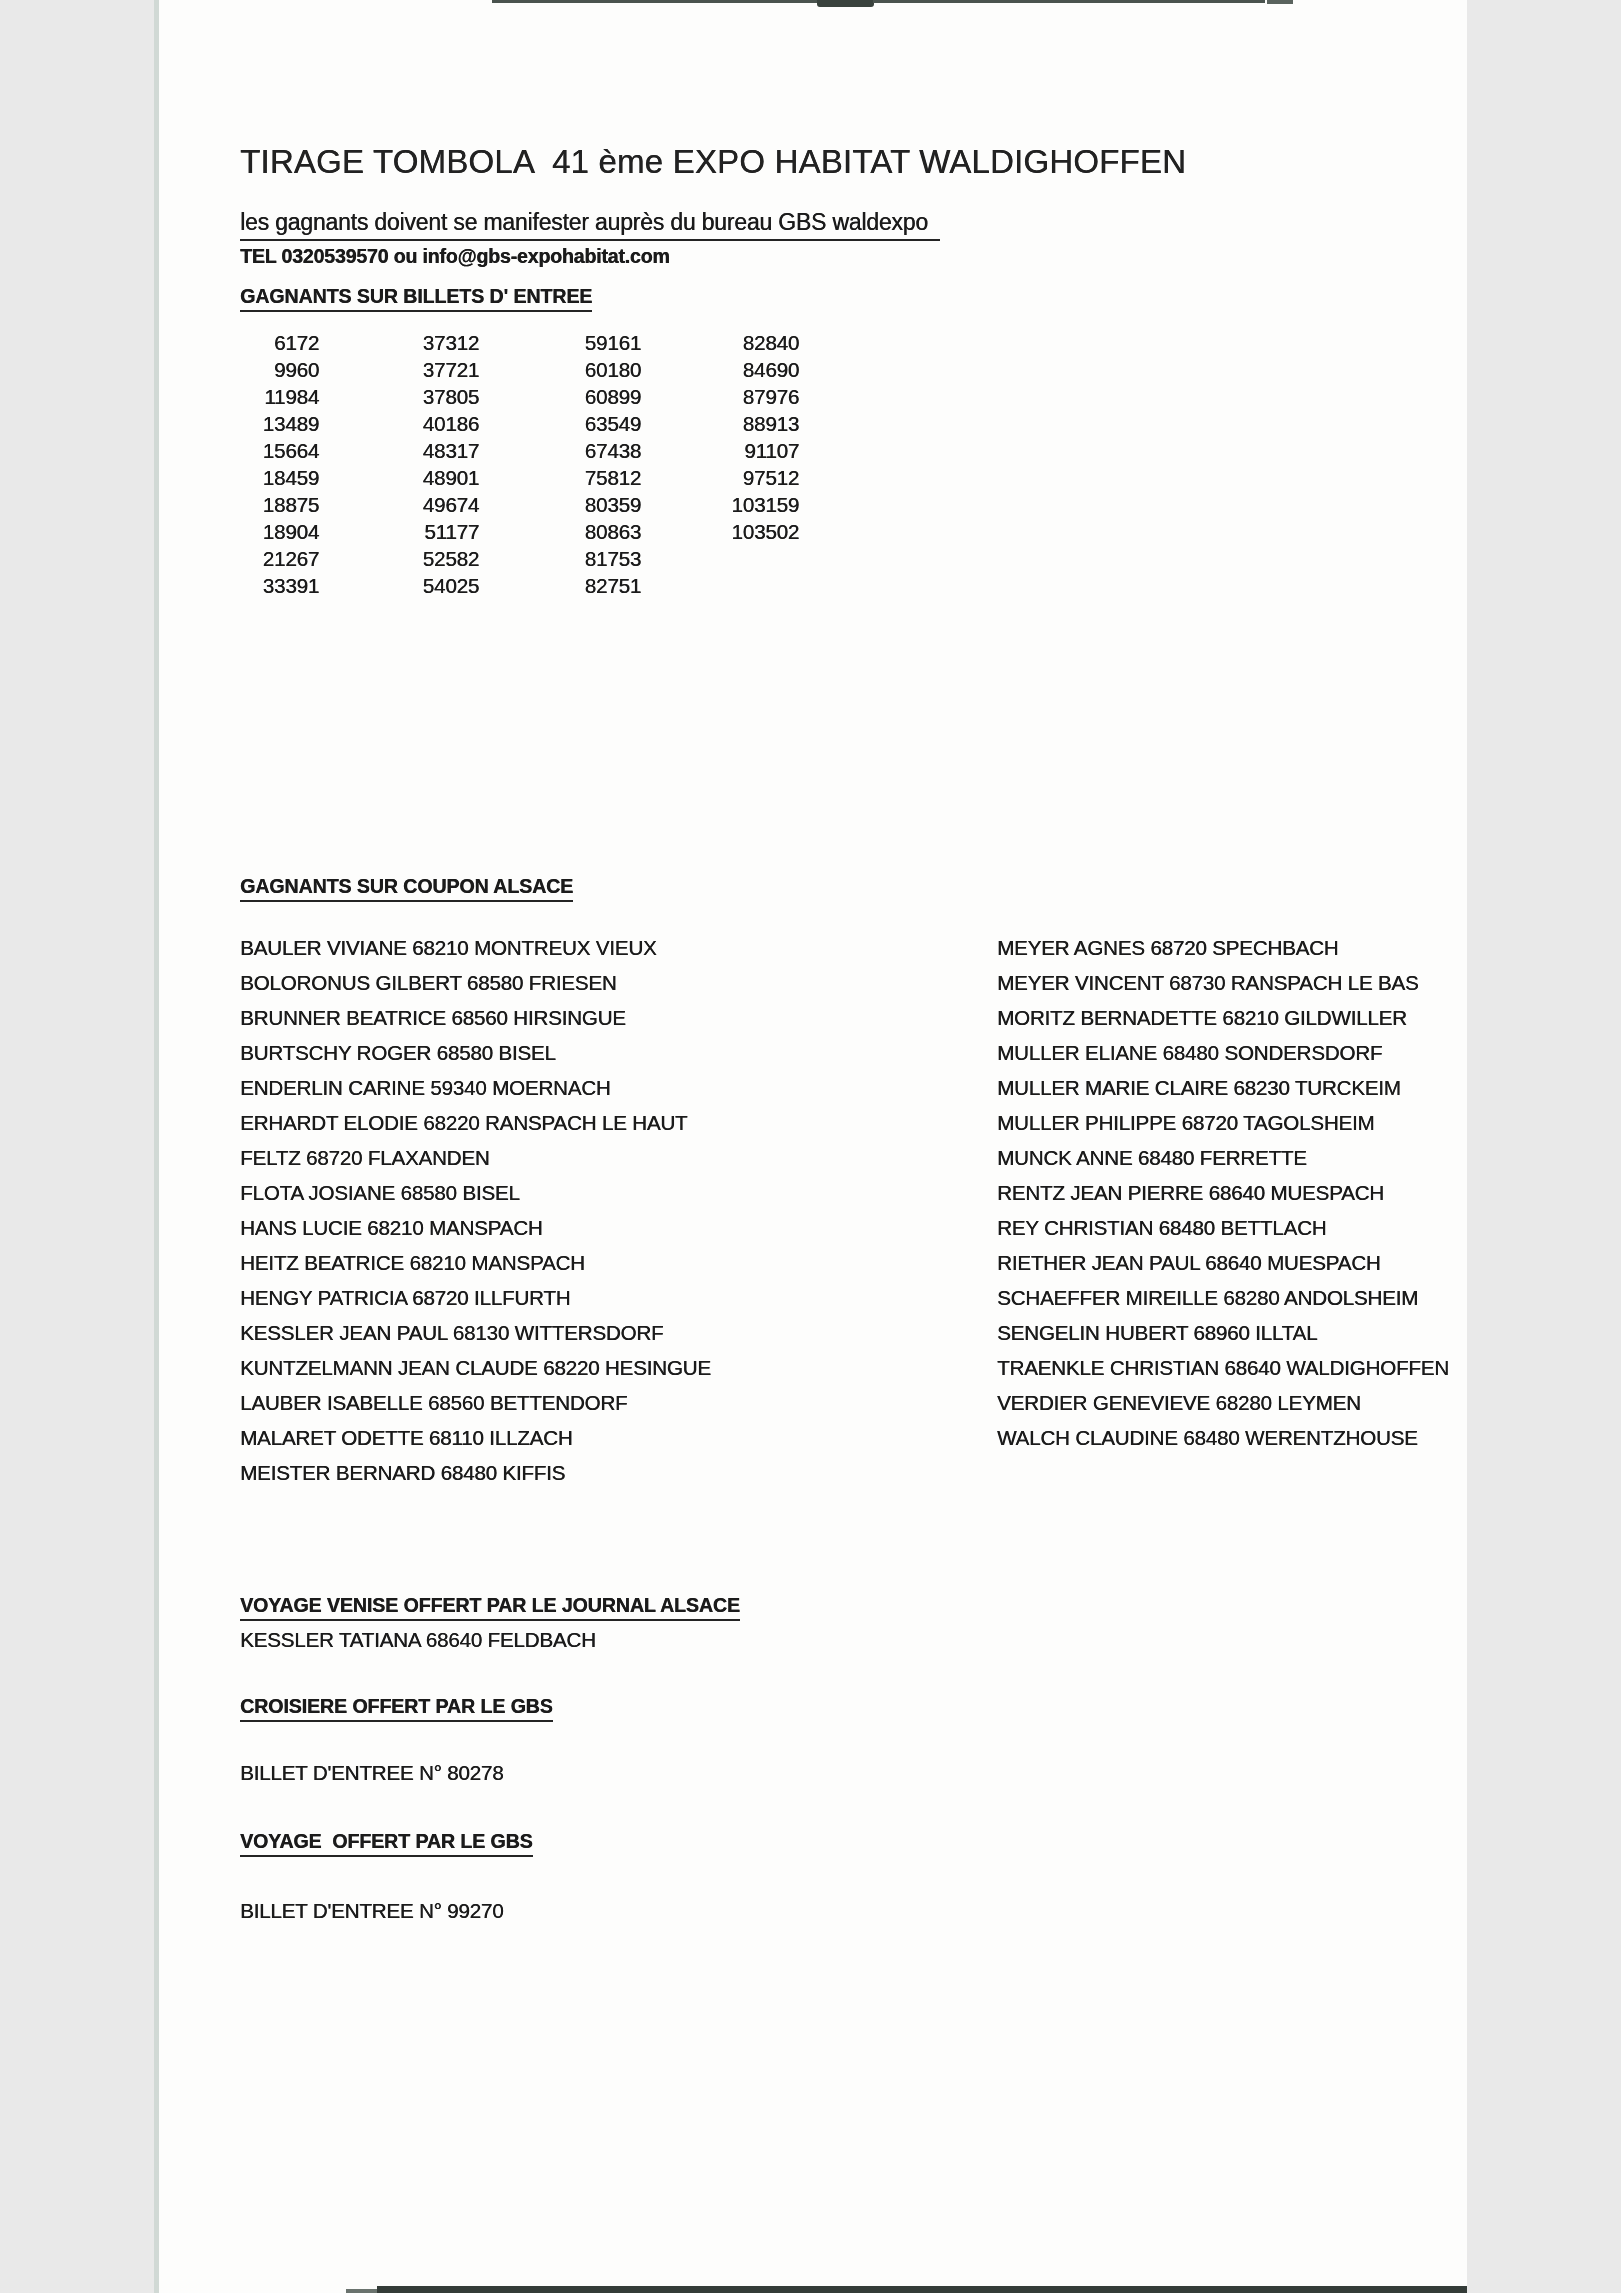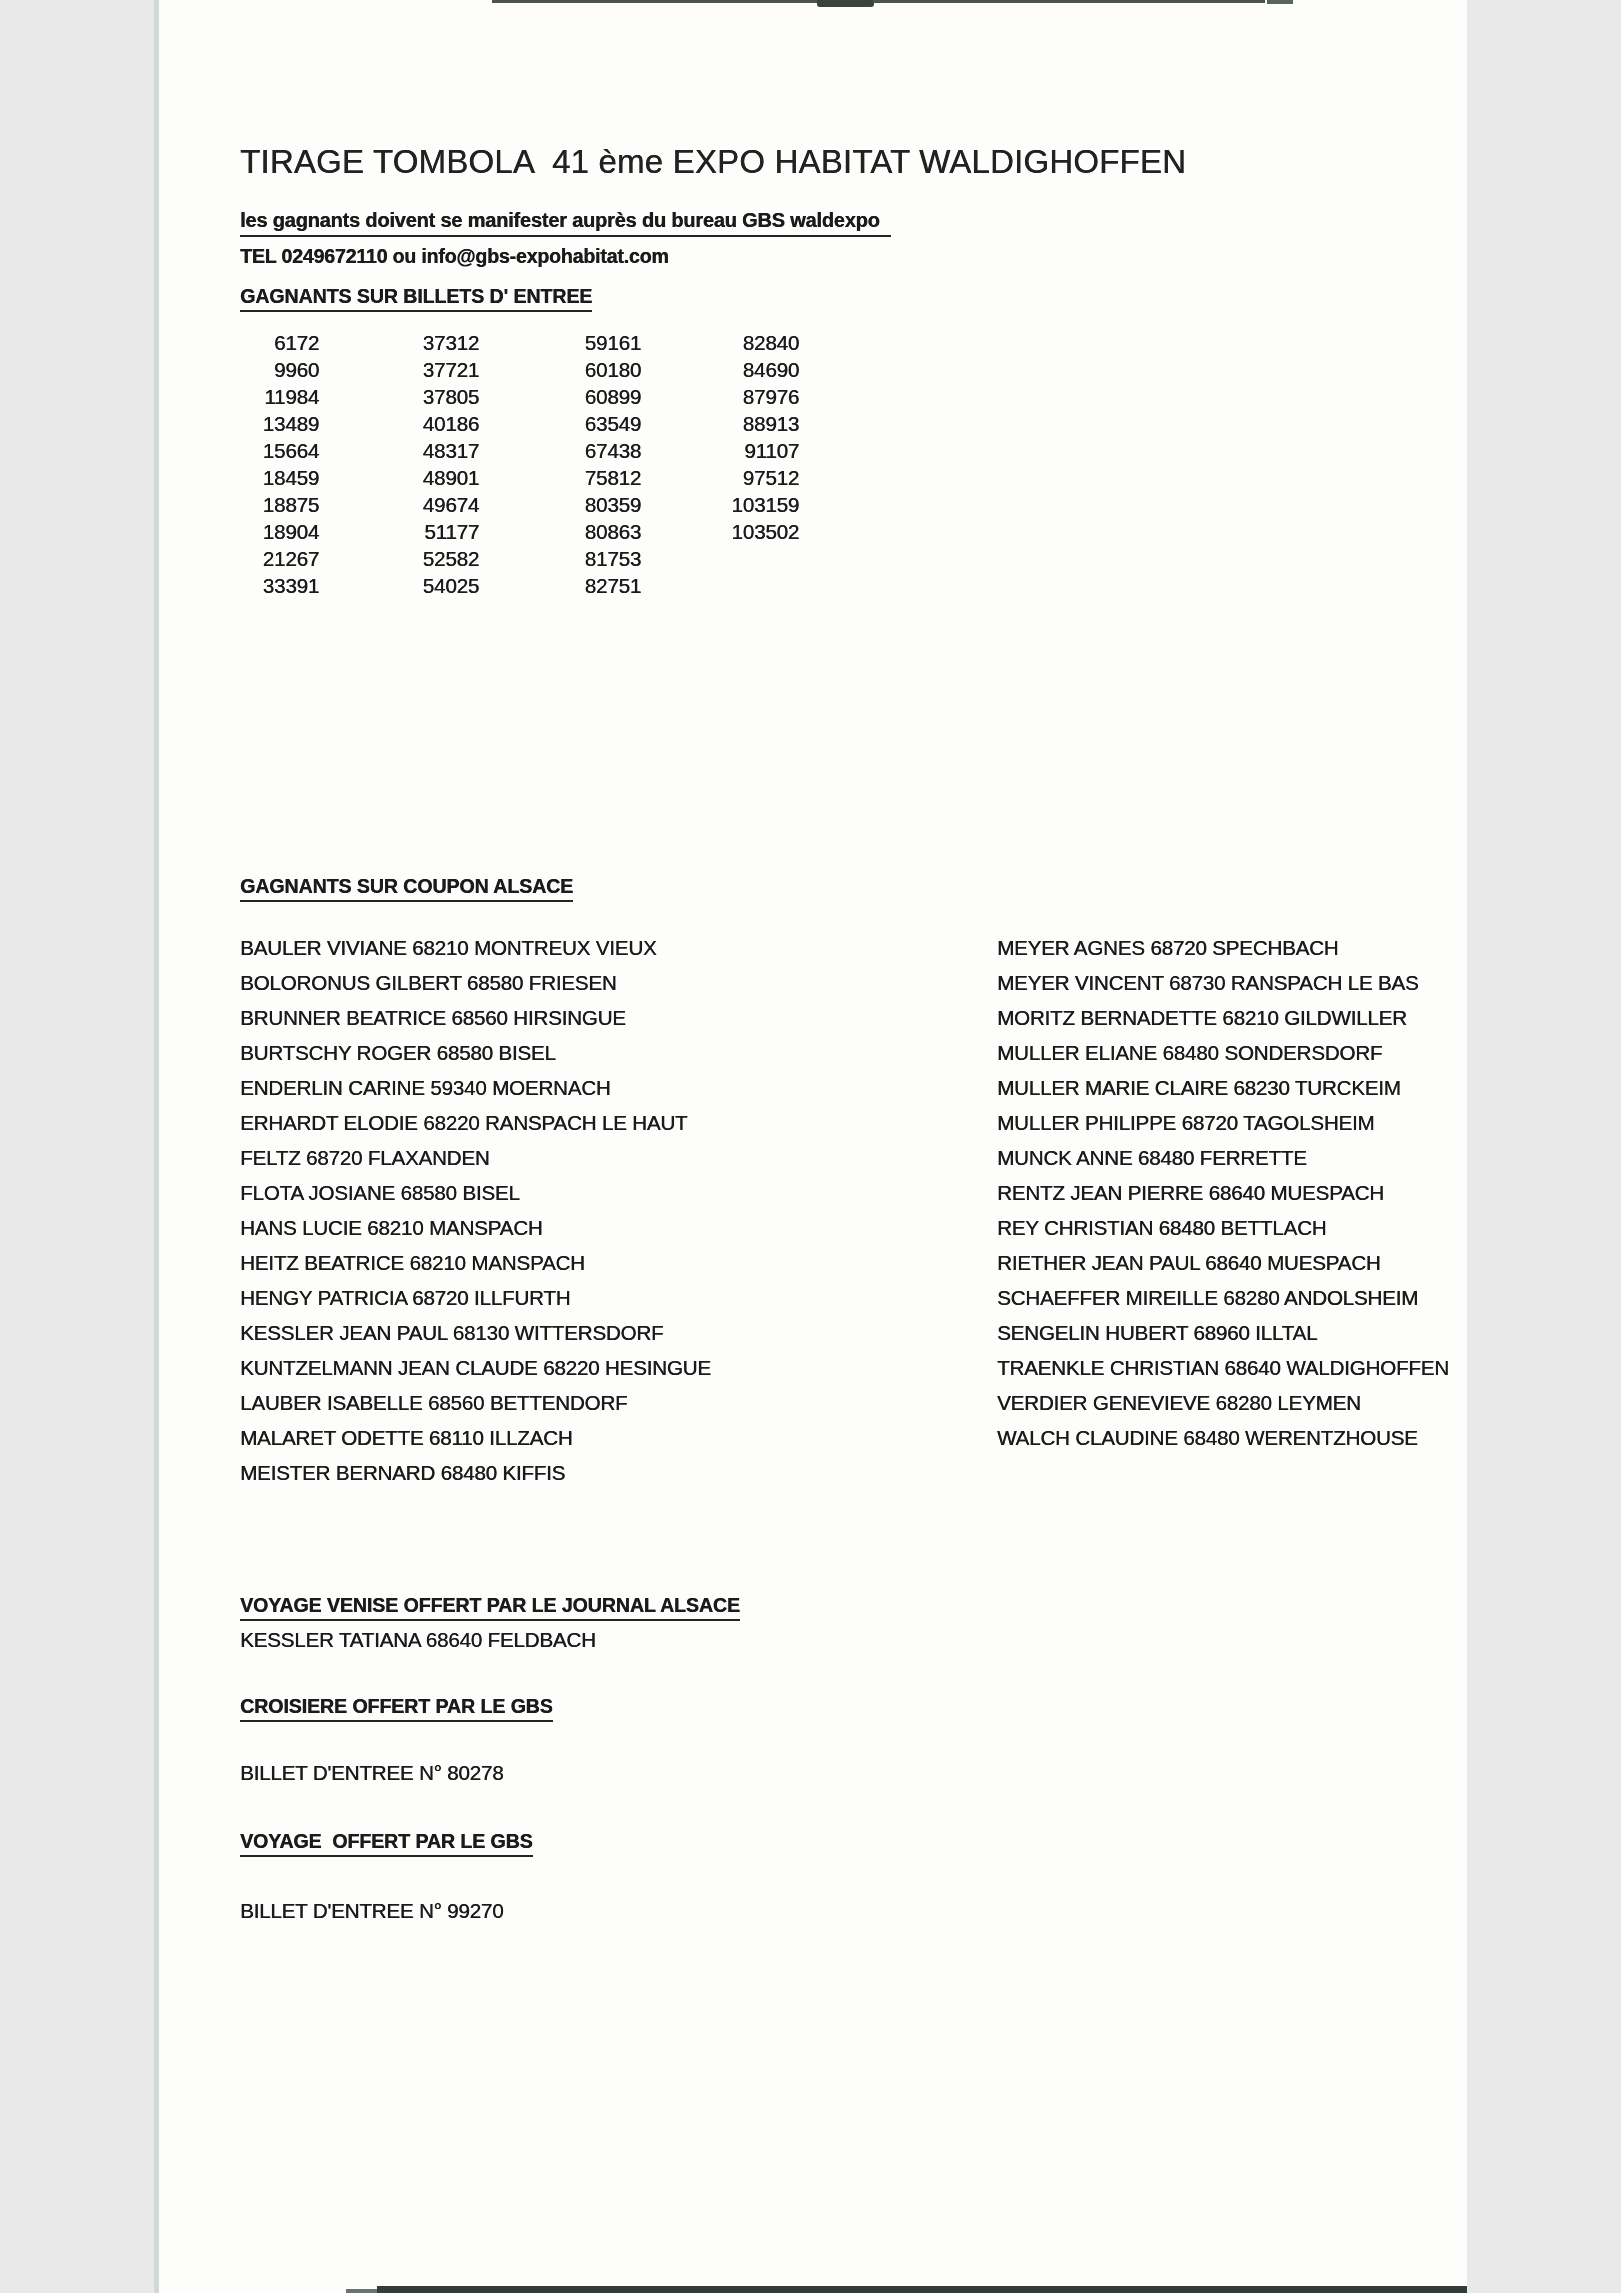--- a/index.html
+++ b/index.html
@@ -12,21 +12,21 @@
     font-family:"Liberation Sans", sans-serif;
     color:#1b1b1b;
   }
   .abs{position:absolute;}
   .ink{text-shadow:0.4px 0 0 currentColor;} 
   .pre{white-space:pre;}
   .title{
     font-size:33px;font-weight:400;letter-spacing:0.2px;color:#222;
   }
   .notice{
-    font-size:20px;font-weight:700;letter-spacing:-0.2px;
+    font-size:23px;font-weight:400;letter-spacing:-0.2px;
     border-bottom:2.9px solid #242424;padding:0 11.8px 2.9px 0;
     display:inline-block;
   }
   .contact{font-size:19.6px;font-weight:700;letter-spacing:-0.2px;}
   .sec-heading{
     font-size:19.6px;font-weight:700;letter-spacing:-0.1px;
     border-bottom:2.9px solid #242424;padding-bottom:2px;
     display:inline-block;
   }
   .numcol{
@@ -61,21 +61,21 @@
   <div class="edge top-tick"></div>
   <div class="edge bottom-band"></div>
   <div class="edge bottom-taper"></div>
 
   <div class="abs title ink pre" style="left:86px;top:143px;">TIRAGE TOMBOLA  41 ème EXPO HABITAT WALDIGHOFFEN</div>
 
   <div class="abs" style="left:86px;top:209px;">
     <span class="notice ink">les gagnants doivent se manifester auprès du bureau GBS waldexpo</span>
   </div>
 
-  <div class="abs contact ink" style="left:86px;top:245px;">TEL 0249672110 ou info@gbs-expohabitat.com</div>
+  <div class="abs contact ink" style="left:86px;top:245px;">TEL 0320539570 ou info@gbs-expohabitat.com</div>
 
   <div class="abs" style="left:86px;top:285px;">
     <span class="sec-heading ink pre">GAGNANTS SUR BILLETS D' ENTREE</span>
   </div>
 
   <div class="abs" style="left:0;top:329px;width:1621px;">
     <div class="numcol ink" style="left:67px;top:0;">
         <div>6172</div>
         <div>9960</div>
         <div>11984</div>

